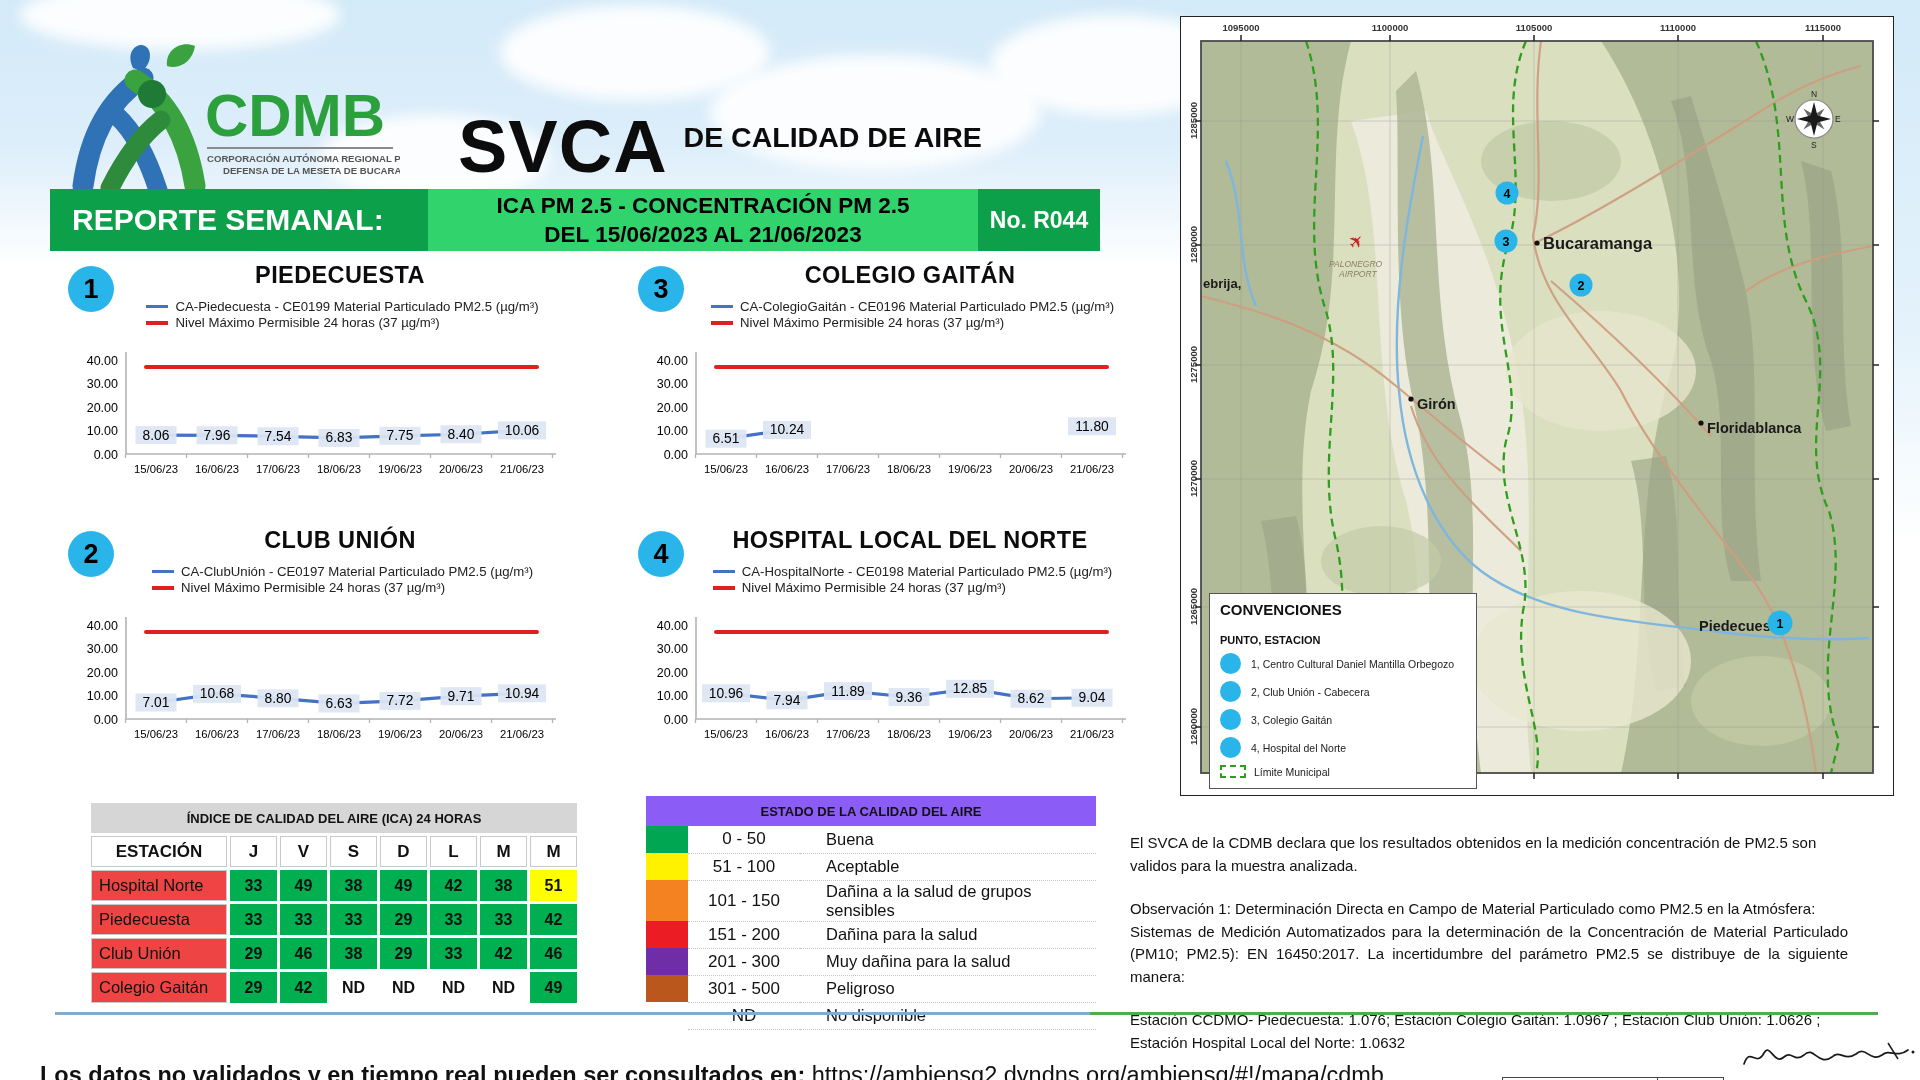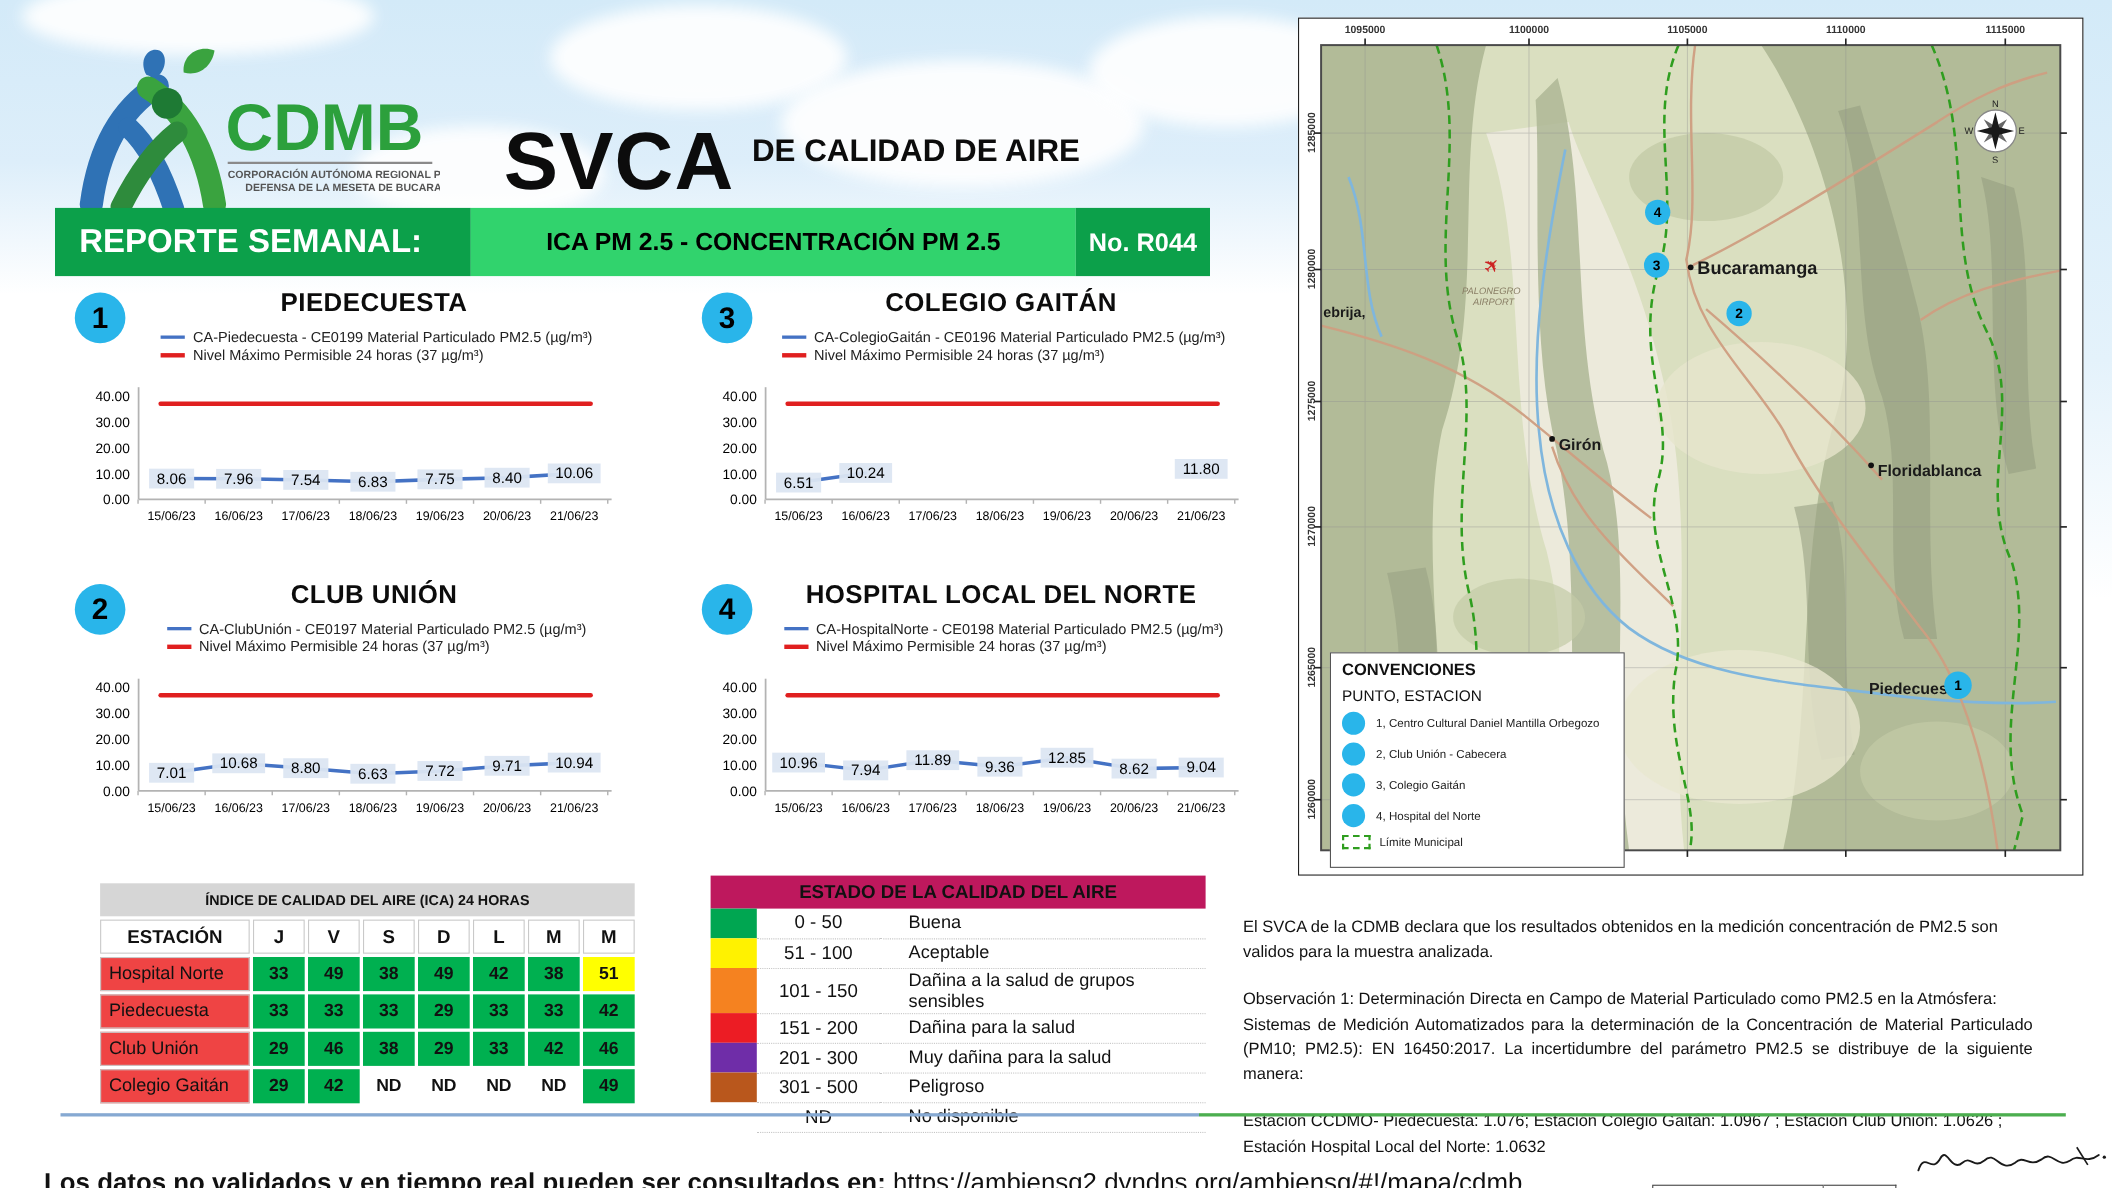--- a/index.html
+++ b/index.html
@@ -39,36 +39,36 @@
   
   #ica{position:absolute;left:88px;top:800px;border-spacing:3px;border-collapse:separate;}
   #ica td{box-sizing:border-box;}
   #ica .ttl{background:#d6d6d6;font-weight:bold;font-size:13px;text-align:center;height:30px;}
   #ica .hdr{background:#fff;border:1px solid #c9c9c9;font-weight:bold;font-size:17px;text-align:center;height:31px;}
   #ica .stn{background:#ef4444;border:1px solid #c9c9c9;font-size:16.5px;padding-left:7px;width:136px;height:31px;}
   #ica .val{width:47px;text-align:center;font-size:16px;font-weight:600;height:31px;}
   
   #estado{position:absolute;left:646px;top:796px;border-collapse:collapse;}
   #estado td{box-sizing:border-box;height:27px;}
-  #estado .ttl{background:#be185d;font-weight:bold;font-size:17px;text-align:center;height:30px;}
+  #estado .ttl{background:#8b5cf6;font-weight:bold;font-size:13px;text-align:center;height:30px;}
   #estado .sw{width:42px;}
   #estado .rg{width:112px;text-align:center;font-size:17px;border-bottom:1px dotted #c5c5c5;}
   #estado .lb{width:296px;font-size:16.5px;padding-left:26px;border-bottom:1px dotted #c5c5c5;}
   
   #mappanel{position:absolute;left:1180px;top:16px;width:714px;height:780px;background:#fff;
             border:1.6px solid #222;box-sizing:border-box;}
   #mappanel .xlab{position:absolute;top:5px;width:70px;text-align:center;font-size:9.5px;font-weight:bold;color:#333;}
   #mappanel .ylab{position:absolute;width:70px;text-align:center;font-size:9.5px;font-weight:bold;color:#333;
                   transform:rotate(-90deg);}
   #mapinner{position:absolute;left:20px;top:24px;width:672px;height:734px;}
   #mapinner svg{overflow:visible;display:block;}
   #conv{position:absolute;left:28px;top:576px;width:268px;height:196px;background:#fff;
         border:1.4px solid #555;box-sizing:border-box;padding:7px 10px;}
   #conv .t1{font-size:15px;font-weight:bold;}
-  #conv .t2{font-size:14px;font-weight:normal;margin-top:6px;}
+  #conv .t2{font-size:11px;font-weight:bold;margin-top:16px;}
   #conv .item{display:flex;align-items:center;margin-top:7px;}
   #conv .dot{width:21px;height:21px;border-radius:50%;background:#29b5ea;margin-right:10px;flex:0 0 auto;}
   #conv .itx{font-size:10.5px;color:#222;}
   #conv .bnd{width:26px;height:13px;border:2px dashed #2f9e1f;margin-right:8px;box-sizing:border-box;flex:0 0 auto;}
   
   #notes{position:absolute;left:1130px;top:832px;width:718px;font-size:15px;line-height:1.5;color:#111;}
   #notes .p{margin:0 0 21px 0;}
   #notes .just{text-align:justify;}
   
   .sepblue{position:absolute;left:55px;top:1012px;width:1035px;height:3px;background:#86a9d2;}
@@ -117,20 +117,21 @@
     <div class="big">SVCA</div>
     <div class="sub">
       <div>DE CALIDAD DE AIRE</div>
     </div>
   </div>
 
   <div id="banner">
     <div class="seg1">REPORTE SEMANAL:</div>
     <div class="seg2">
       <div>ICA PM 2.5 - CONCENTRACIÓN PM 2.5</div>
+      <div>DEL 15/06/2023 AL 21/06/2023</div>
     </div>
     <div class="seg3">No. R044</div>
   </div>
 
   <div class="chart" style="left:50px;top:256px;">
     <div class="badge">1</div>
     <div class="ctitle">PIEDECUESTA</div>
     <div class="clegend">
         <span class="wrap">
           <div class="lrow">

